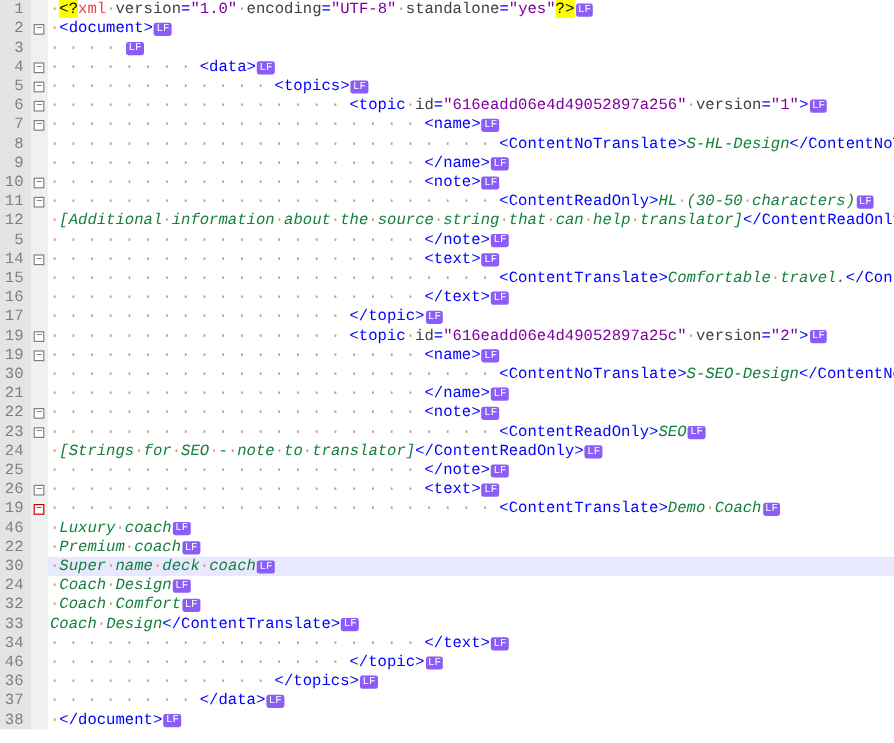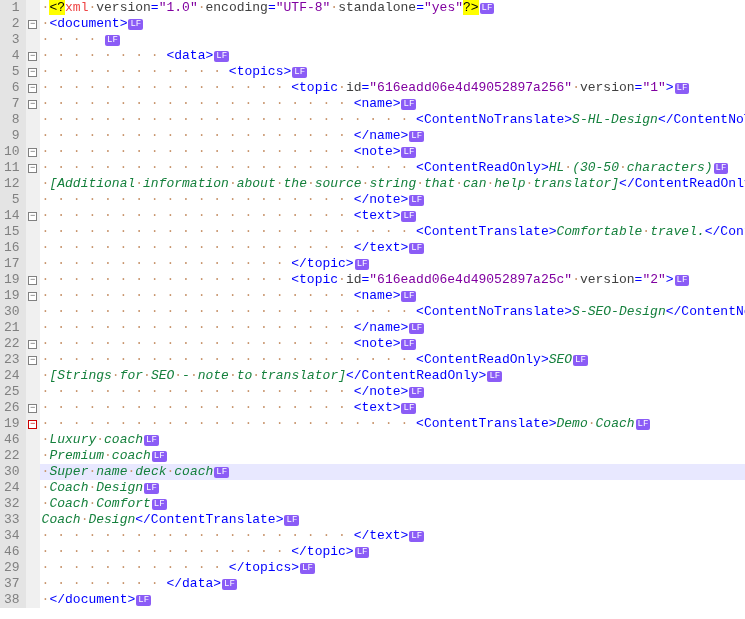--- a/index.html
+++ b/index.html
@@ -118,21 +118,21 @@
       <div class="gutter-line">26</div>
       <div class="gutter-line">19</div>
       <div class="gutter-line">46</div>
       <div class="gutter-line">22</div>
       <div class="gutter-line">30</div>
       <div class="gutter-line">24</div>
       <div class="gutter-line">32</div>
       <div class="gutter-line">33</div>
       <div class="gutter-line">34</div>
       <div class="gutter-line">46</div>
-      <div class="gutter-line">29</div>
+      <div class="gutter-line">36</div>
       <div class="gutter-line">37</div>
       <div class="gutter-line">38</div>
     </div>
   <div class="fold-col" id="foldcol">
       <div class="fold-line"></div>
       <div class="fold-line"><span class="fold-box">−</span></div>
       <div class="fold-line"></div>
       <div class="fold-line"><span class="fold-box">−</span></div>
       <div class="fold-line"><span class="fold-box">−</span></div>
       <div class="fold-line"><span class="fold-box">−</span></div>

